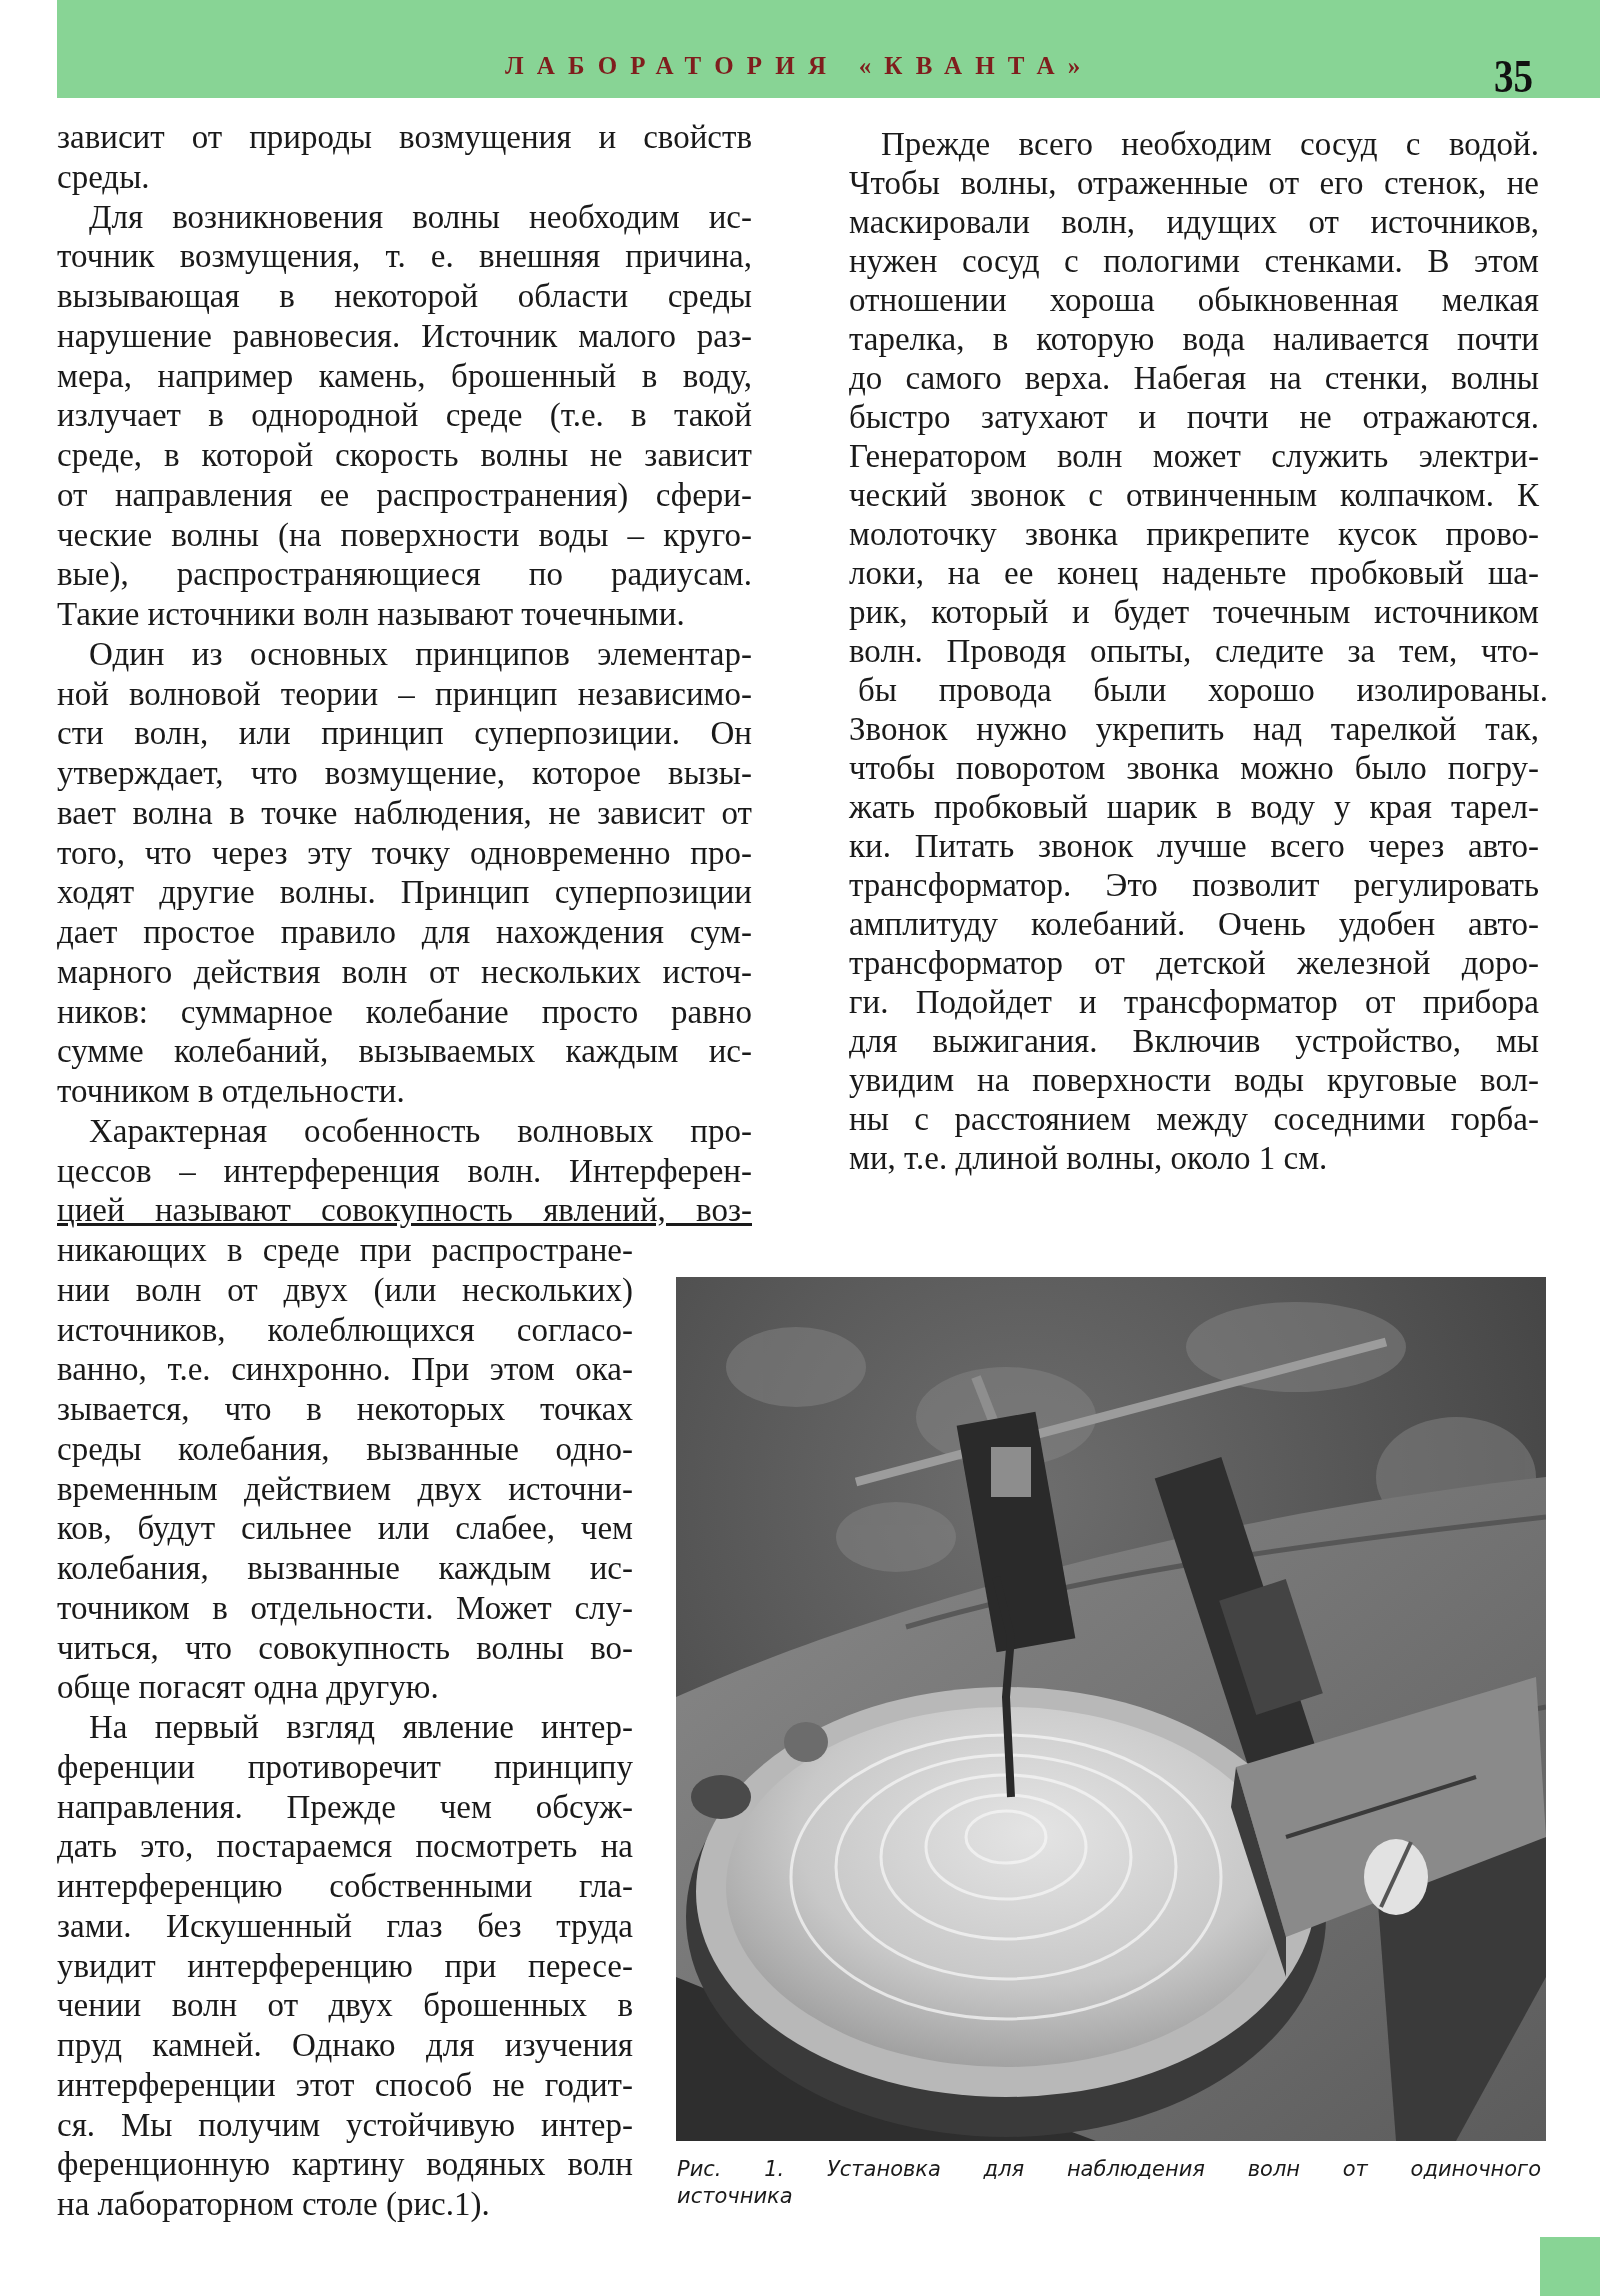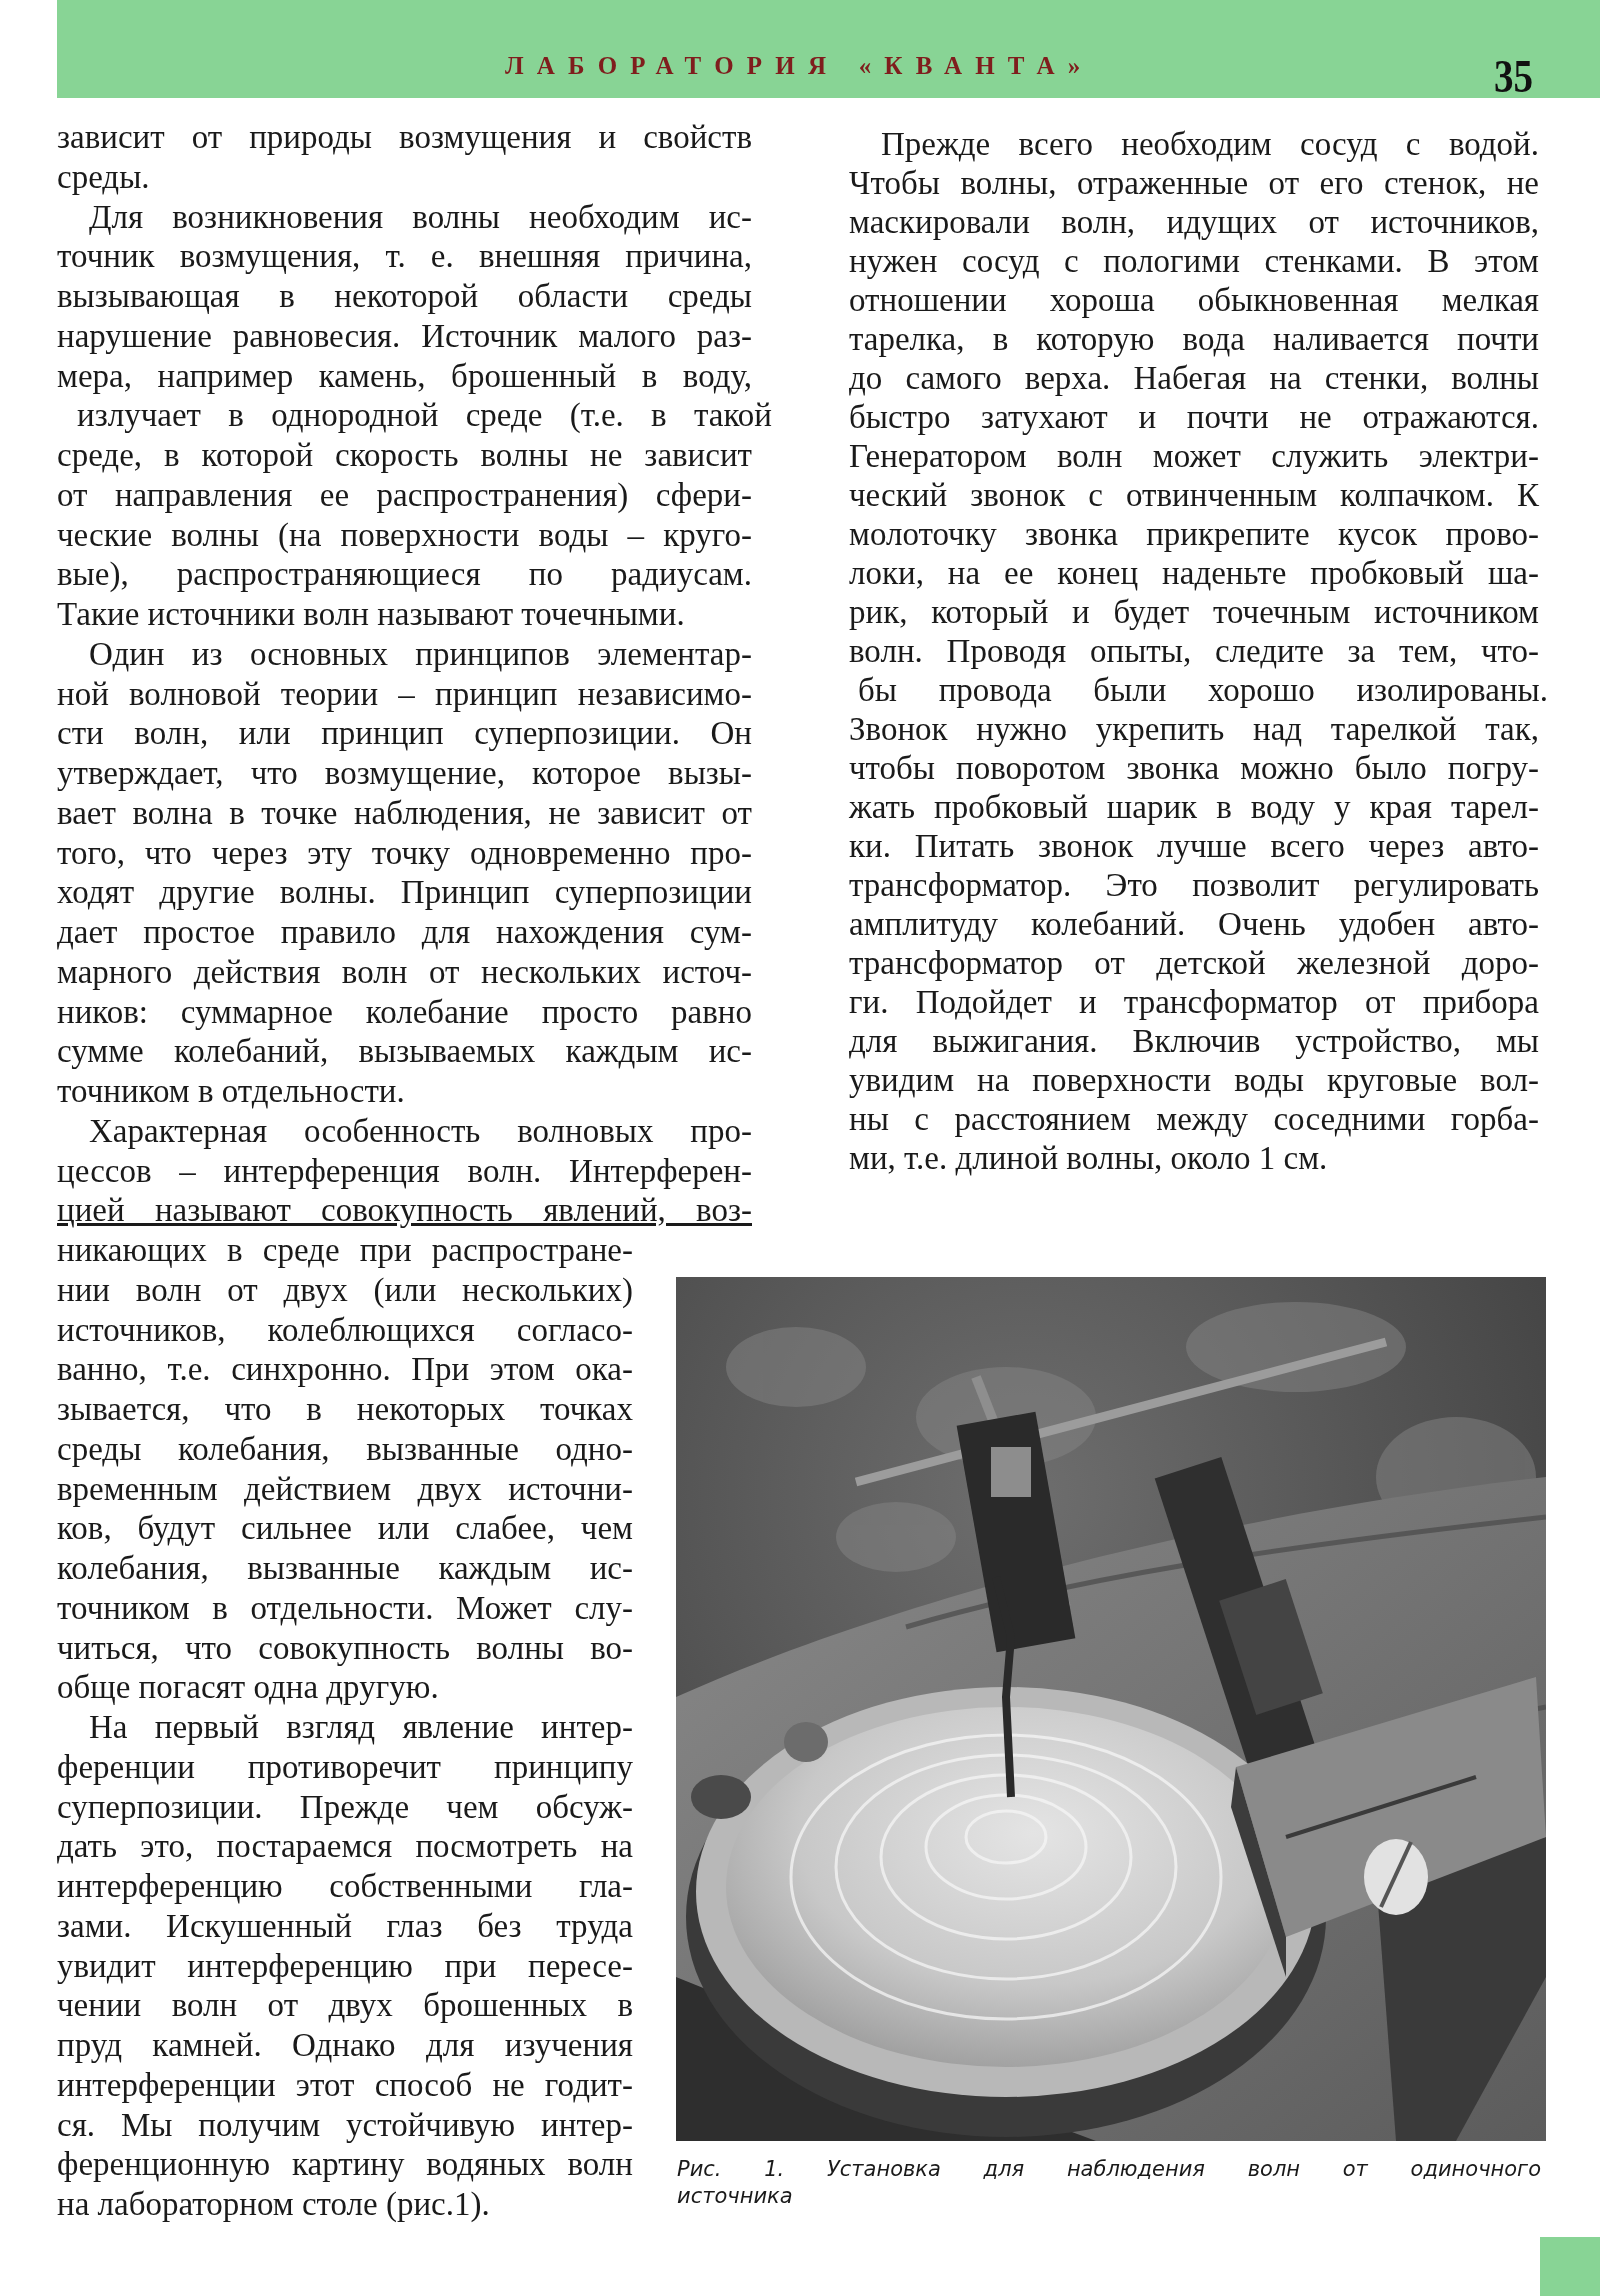--- a/index.html
+++ b/index.html
@@ -38,21 +38,21 @@
 <div class="page-number">35</div>
 
 <div class="col left-col" id="left-col">
     <div class="line" style="top: 118px; line-height: 38px; height: 38px; width: 695px; right: auto; box-sizing: border-box;">зависит от природы возмущения и свойств</div>
     <div class="line last" style="top: 157.75px; line-height: 38px; height: 38px; width: 695px; right: auto; box-sizing: border-box;">среды.</div>
     <div class="line indent" style="top: 197.5px; line-height: 38px; height: 38px; width: 695px; right: auto; box-sizing: border-box;">Для возникновения волны необходим ис-</div>
     <div class="line" style="top: 237.25px; line-height: 38px; height: 38px; width: 695px; right: auto; box-sizing: border-box;">точник возмущения, т. е. внешняя причина,</div>
     <div class="line" style="top: 277px; line-height: 38px; height: 38px; width: 695px; right: auto; box-sizing: border-box;">вызывающая в некоторой области среды</div>
     <div class="line" style="top: 316.75px; line-height: 38px; height: 38px; width: 695px; right: auto; box-sizing: border-box;">нарушение равновесия. Источник малого раз-</div>
     <div class="line" style="top: 356.5px; line-height: 38px; height: 38px; width: 695px; right: auto; box-sizing: border-box;">мера, например камень, брошенный в воду,</div>
-    <div class="line" style="top: 396.25px; line-height: 38px; height: 38px; width: 695px; right: auto; box-sizing: border-box; margin-left: 20px;">излучает в однородной среде (т.е. в такой</div>
+    <div class="line" style="top: 396.25px; line-height: 38px; height: 38px; width: 695px; right: auto; box-sizing: border-box;">излучает в однородной среде (т.е. в такой</div>
     <div class="line" style="top: 436px; line-height: 38px; height: 38px; width: 695px; right: auto; box-sizing: border-box;">среде, в которой скорость волны не зависит</div>
     <div class="line" style="top: 475.75px; line-height: 38px; height: 38px; width: 695px; right: auto; box-sizing: border-box;">от направления ее распространения) сфери-</div>
     <div class="line" style="top: 515.5px; line-height: 38px; height: 38px; width: 695px; right: auto; box-sizing: border-box;">ческие волны (на поверхности воды – круго-</div>
     <div class="line" style="top: 555.25px; line-height: 38px; height: 38px; width: 695px; right: auto; box-sizing: border-box;">вые), распространяющиеся по радиусам.</div>
     <div class="line last" style="top: 595px; line-height: 38px; height: 38px; width: 695px; right: auto; box-sizing: border-box;">Такие источники волн называют точечными.</div>
     <div class="line indent" style="top: 634.75px; line-height: 38px; height: 38px; width: 695px; right: auto; box-sizing: border-box;">Один из основных принципов элементар-</div>
     <div class="line" style="top: 674.5px; line-height: 38px; height: 38px; width: 695px; right: auto; box-sizing: border-box;">ной волновой теории – принцип независимо-</div>
     <div class="line" style="top: 714.25px; line-height: 38px; height: 38px; width: 695px; right: auto; box-sizing: border-box;">сти волн, или принцип суперпозиции. Он</div>
     <div class="line" style="top: 754px; line-height: 38px; height: 38px; width: 695px; right: auto; box-sizing: border-box;">утверждает, что возмущение, которое вызы-</div>
     <div class="line" style="top: 793.75px; line-height: 38px; height: 38px; width: 695px; right: auto; box-sizing: border-box;">вает волна в точке наблюдения, не зависит от</div>
@@ -73,21 +73,21 @@
     <div class="line" style="top: 1390px; line-height: 38px; height: 38px; width: 576px; right: auto; box-sizing: border-box;">зывается, что в некоторых точках</div>
     <div class="line" style="top: 1429.75px; line-height: 38px; height: 38px; width: 576px; right: auto; box-sizing: border-box;">среды колебания, вызванные одно-</div>
     <div class="line" style="top: 1469.5px; line-height: 38px; height: 38px; width: 576px; right: auto; box-sizing: border-box;">временным действием двух источни-</div>
     <div class="line" style="top: 1509.25px; line-height: 38px; height: 38px; width: 576px; right: auto; box-sizing: border-box;">ков, будут сильнее или слабее, чем</div>
     <div class="line" style="top: 1549px; line-height: 38px; height: 38px; width: 576px; right: auto; box-sizing: border-box;">колебания, вызванные каждым ис-</div>
     <div class="line" style="top: 1588.75px; line-height: 38px; height: 38px; width: 576px; right: auto; box-sizing: border-box;">точником в отдельности. Может слу-</div>
     <div class="line" style="top: 1628.5px; line-height: 38px; height: 38px; width: 576px; right: auto; box-sizing: border-box;">читься, что совокупность волны во-</div>
     <div class="line last" style="top: 1668.25px; line-height: 38px; height: 38px; width: 576px; right: auto; box-sizing: border-box;">обще погасят одна другую.</div>
     <div class="line indent" style="top: 1708px; line-height: 38px; height: 38px; width: 576px; right: auto; box-sizing: border-box;">На первый взгляд явление интер-</div>
     <div class="line" style="top: 1747.75px; line-height: 38px; height: 38px; width: 576px; right: auto; box-sizing: border-box;">ференции противоречит принципу</div>
-    <div class="line" style="top: 1787.5px; line-height: 38px; height: 38px; width: 576px; right: auto; box-sizing: border-box;">суперпозиции. Прежде чем обсуж-</div>
+    <div class="line" style="top: 1787.5px; line-height: 38px; height: 38px; width: 576px; right: auto; box-sizing: border-box;">направления. Прежде чем обсуж-</div>
     <div class="line" style="top: 1827.25px; line-height: 38px; height: 38px; width: 576px; right: auto; box-sizing: border-box;">дать это, постараемся посмотреть на</div>
     <div class="line" style="top: 1867px; line-height: 38px; height: 38px; width: 576px; right: auto; box-sizing: border-box;">интерференцию собственными гла-</div>
     <div class="line" style="top: 1906.75px; line-height: 38px; height: 38px; width: 576px; right: auto; box-sizing: border-box;">зами. Искушенный глаз без труда</div>
     <div class="line" style="top: 1946.5px; line-height: 38px; height: 38px; width: 576px; right: auto; box-sizing: border-box;">увидит интерференцию при пересе-</div>
     <div class="line" style="top: 1986.25px; line-height: 38px; height: 38px; width: 576px; right: auto; box-sizing: border-box;">чении волн от двух брошенных в</div>
     <div class="line" style="top: 2026px; line-height: 38px; height: 38px; width: 576px; right: auto; box-sizing: border-box;">пруд камней. Однако для изучения</div>
     <div class="line" style="top: 2065.75px; line-height: 38px; height: 38px; width: 576px; right: auto; box-sizing: border-box;">интерференции этот способ не годит-</div>
     <div class="line" style="top: 2105.5px; line-height: 38px; height: 38px; width: 576px; right: auto; box-sizing: border-box;">ся. Мы получим устойчивую интер-</div>
     <div class="line" style="top: 2145.25px; line-height: 38px; height: 38px; width: 576px; right: auto; box-sizing: border-box;">ференционную картину водяных волн</div>
     <div class="line last" style="top: 2185px; line-height: 38px; height: 38px; width: 576px; right: auto; box-sizing: border-box;">на лабораторном столе (рис.1).</div>

